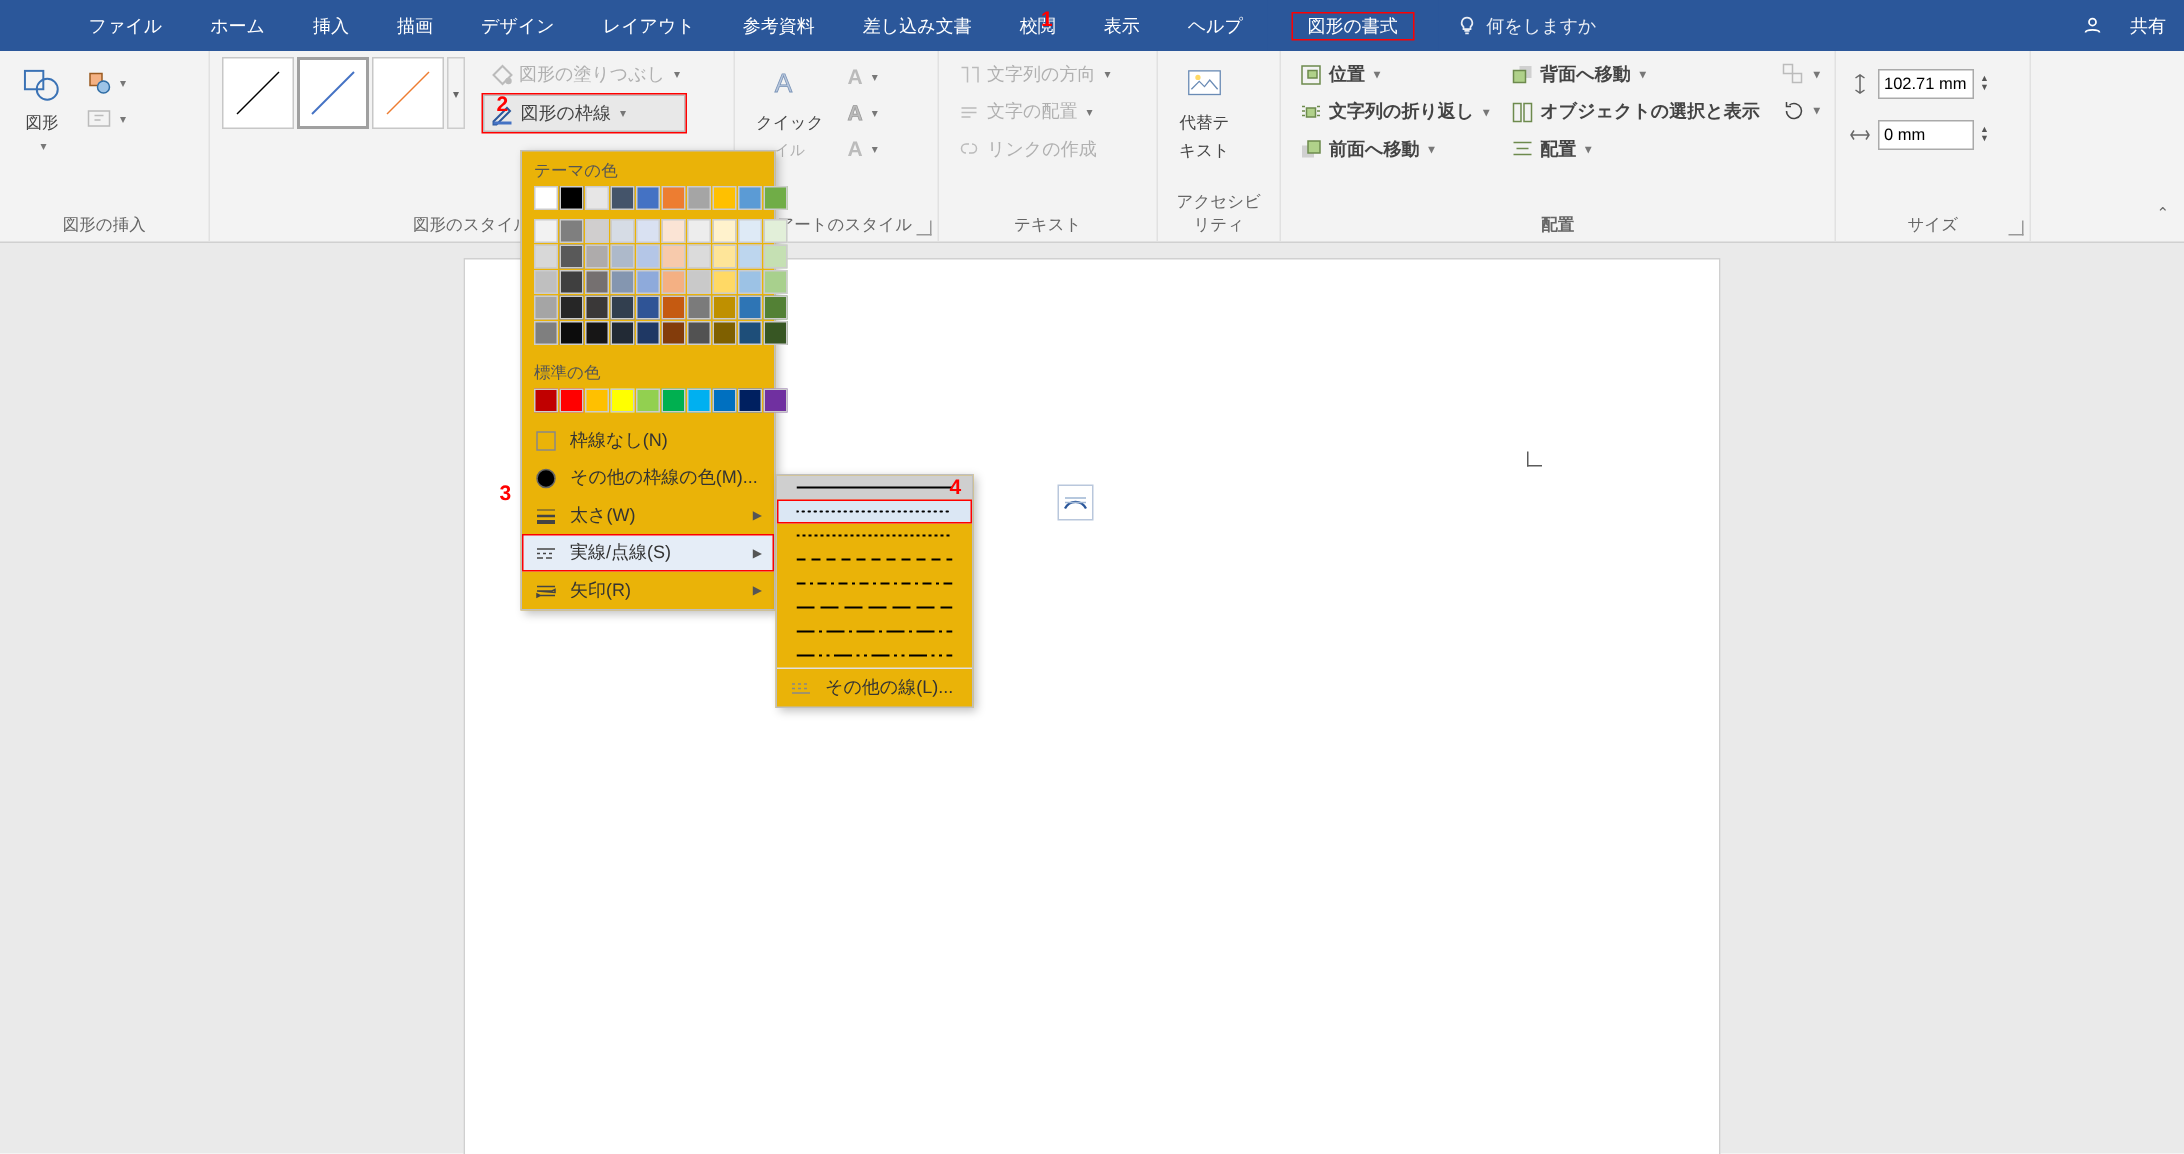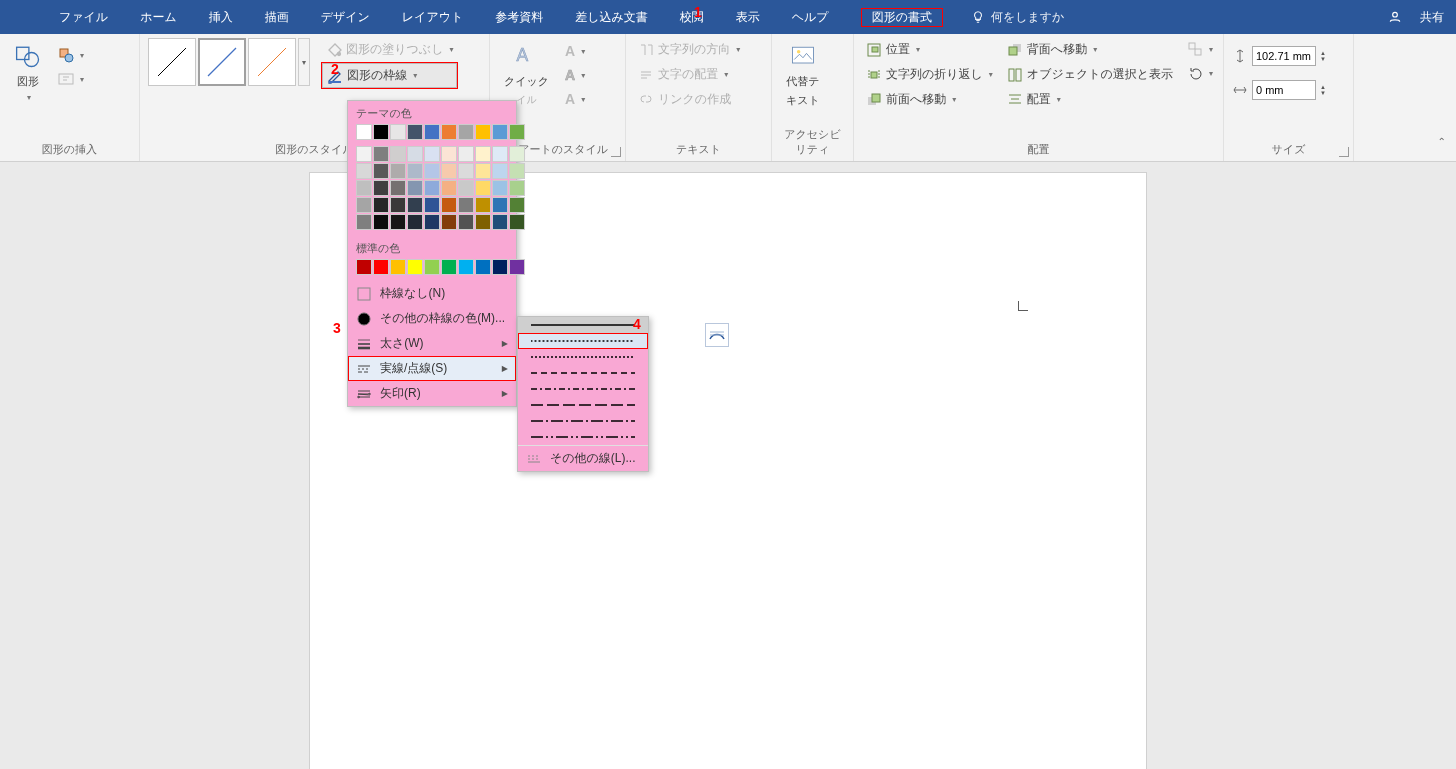--- a/index.html
+++ b/index.html
@@ -28,21 +28,21 @@
     .stack{ display:flex; flex-direction:column; gap:2px;}
     .thumb{ width:48px; height:48px; border:1px solid #c7c7c7; background:#fff; display:flex; align-items:center; justify-content:center;}
     .thumb.sel{border:2px solid #a0a0a0; box-shadow:inset 0 0 0 1px #fff;}
     .tiny-dd{width:12px;height:48px;border:1px solid #ccc;display:flex;align-items:center;justify-content:center;color:#666;font-size:8px;}
     .size-row{display:flex;align-items:center;gap:4px;}
     .size-row input{width:64px;height:20px;font-size:11px;border:1px solid #aaa;padding:1px 3px;}
     .spin{display:flex;flex-direction:column;font-size:6px;line-height:6px;color:#555;}
     .caret{font-size:8px;color:#777;margin-left:2px;}
 
     
-    .dropdown{ position:absolute; background:#f9a8d4; border:1px solid #bfbfbf; box-shadow:2px 2px 6px rgba(0,0,0,.25); font-size:12px;}
+    .dropdown{ position:absolute; background:#eab308; border:1px solid #bfbfbf; box-shadow:2px 2px 6px rgba(0,0,0,.25); font-size:12px;}
     .dd-outline{ position:absolute; left:347px; top:100px; width:170px;}
     .dd-outline .hdr{ padding:5px 8px 3px 8px; color:#555; font-size:11px;}
     .swatches{ display:grid; grid-template-columns:repeat(10,16px); gap:1px; padding:0 8px 6px 8px;}
     .sw{ width:16px;height:16px; border:1px solid #ccc;}
     .mitem{ display:flex; align-items:center; gap:8px; padding:4px 8px; color:#333;}
     .mitem .arrow{ margin-left:auto; color:#555; font-size:8px;}
     .mitem .ico{width:16px;height:16px;display:flex;align-items:center;justify-content:center;}
     .mitem.sel{ background:#e5edf7;}
     .mitem.framed{ outline:1.5px solid #ff0000; outline-offset:-1px;}
     .dd-dashes{ position:absolute; left:517px; top:316px; width:132px;text-align:right;}
@@ -242,21 +242,21 @@
             <path d="M6 20l6-6 4 4 4-5 6 7" fill="none" stroke="#6a8bb5"></path>
             <circle cx="11" cy="11" r="2" fill="#ffd965"></circle>
           </svg>
       <span>代替テ</span>
       <span style="font-size:11px">キスト</span>
     </div>
       </div>
     <div class="label">アクセシビリティ</div>
   </div>
 
-  <div class="group" style="width:370px;">
+  <div class="group" style="width:370px;font-weight:bold;">
     <div class="body">
       <div class="stack">
         <div class="btn">
             <svg width="16" height="16" stroke="#6d8a4d" fill="none">
               <rect x="2" y="2" width="12" height="12"></rect>
               <rect x="6" y="5" width="6" height="5" fill="#b0d18a"></rect>
             </svg>
             <span>位置</span>
             <span class="caret">▾</span>
           </div>

